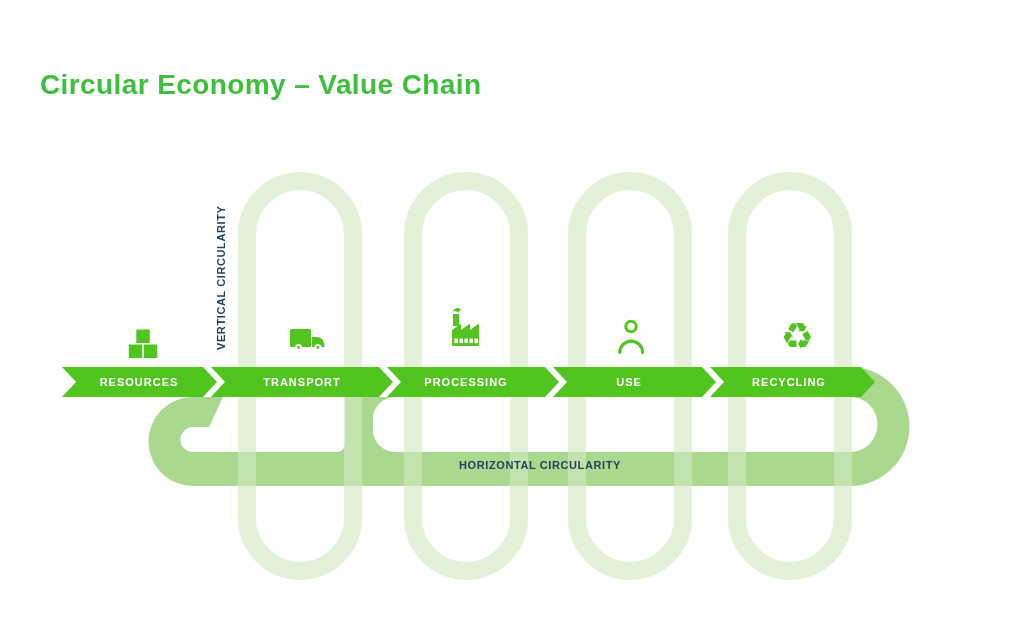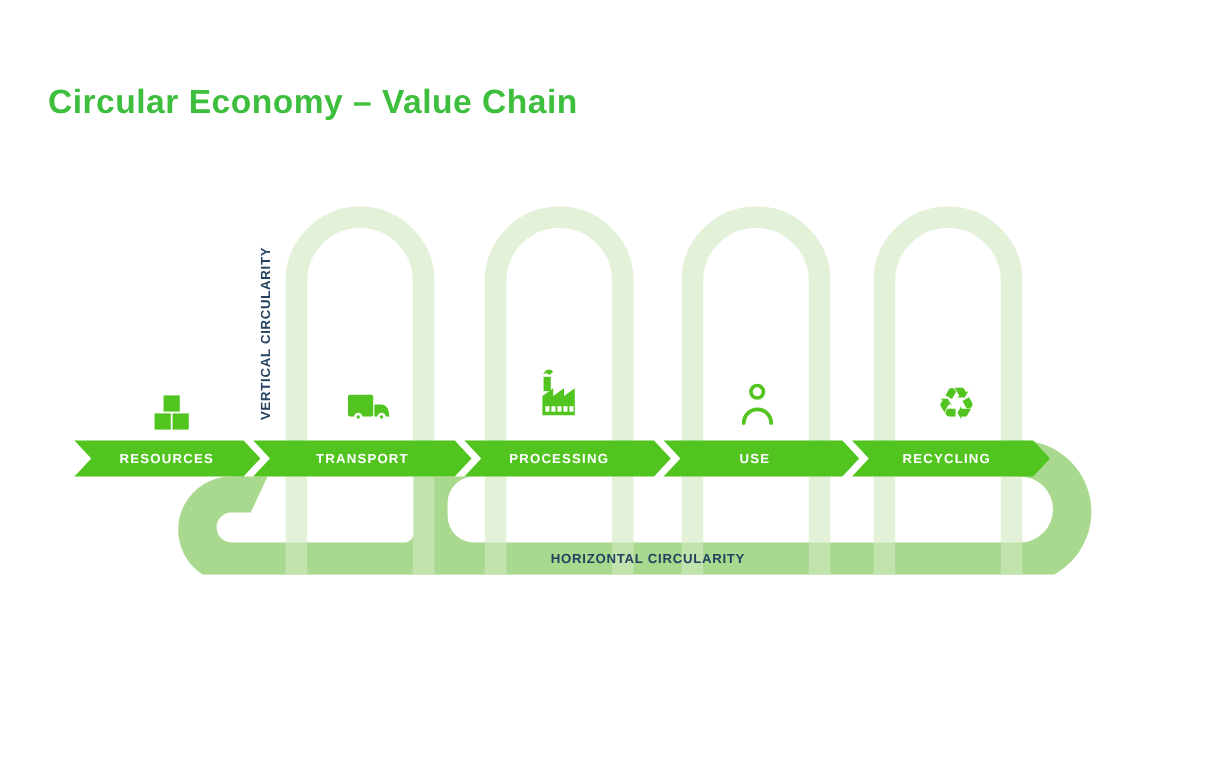--- a/index.html
+++ b/index.html
@@ -1,17 +1,17 @@
 <!DOCTYPE html>
 <html><head>
 <meta charset="utf-8">
 <style>
   html,body{margin:0;padding:0;background:#ffffff;}
   body{font-family:"Liberation Sans", sans-serif;}
-  .canvas{position:relative;width:1024px;height:479px;background:#ffffff;overflow:hidden;border-radius:30px;}
+  .canvas{position:relative;width:1024px;height:635px;background:#ffffff;overflow:hidden;border-radius:30px;}
   .title{position:absolute;left:40px;top:71px;margin:0;font-size:28px;line-height:1;
          font-weight:bold;color:#3DBE3D;letter-spacing:.4px;}
   .diagram-svg{position:absolute;left:0;top:0;}
   text{font-family:"Liberation Sans", sans-serif;font-weight:bold;}
   .stage-label{fill:#ffffff;font-size:11px;letter-spacing:1px;}
   .circ-label{fill:#24425F;font-size:11px;letter-spacing:.6px;}
   .recycle-glyph{font-family:"DejaVu Sans", sans-serif;font-weight:normal;fill:#52C41F;font-size:37px;}
 </style>
 </head>
 <body>

